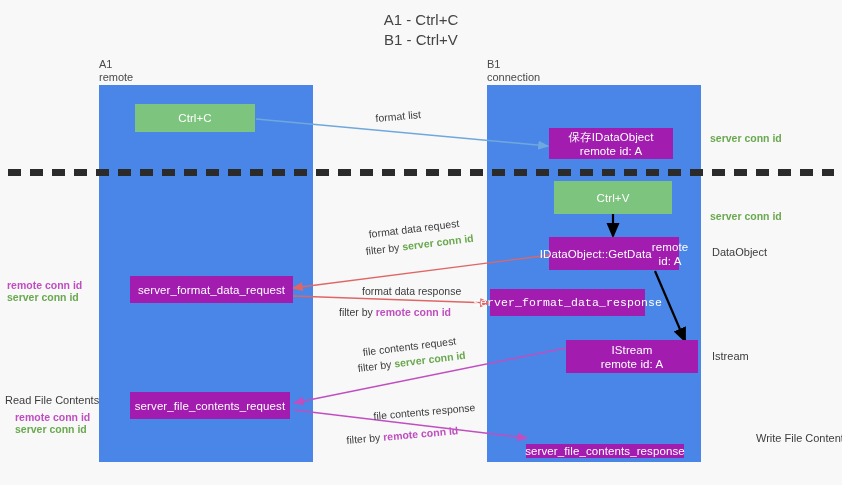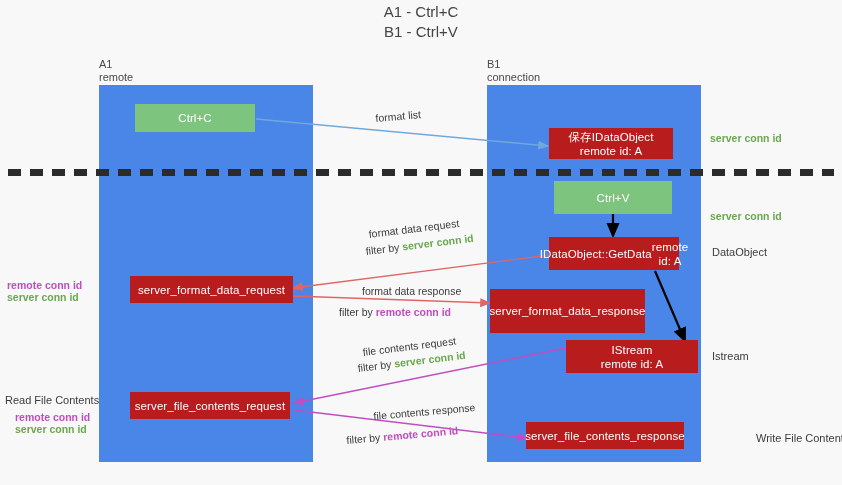--- a/index.html
+++ b/index.html
@@ -9,21 +9,21 @@
     font-family:"Liberation Sans","DejaVu Sans",sans-serif;
     position:relative;
     overflow:hidden;
     color:#3c3c3c;
   }
   .canvas{position:absolute;inset:0;}
   .abs{position:absolute;}
 
   
   .title{
-    left:0;top:2px;width:842px;
+    left:0;top:10px;width:842px;
     text-align:center;
     font-size:15px;line-height:20px;
     color:#444;
   }
 
   
   .colhead{
     text-align:left;font-size:11px;line-height:13px;color:#4a4a4a;
   }
 
@@ -38,21 +38,21 @@
   
   .node{
     box-sizing:border-box;
     display:flex;align-items:center;justify-content:center;
     text-align:center;
     color:#ffffff;
     font-size:11.5px;line-height:14px;
     letter-spacing:.1px;
   }
   .node.green{background:#7dc57f;}
-  .node.orange{background:#b91c1c;}
+  .node.orange{background:#a21caf;}
 
   
   .lbl{font-size:10.5px;line-height:13px;color:#3c3c3c;white-space:nowrap;}
   .lbl.green{color:#6aa84f;font-weight:bold;}
   .lbl.purple{color:#c04ec0;font-weight:bold;}
   .lbl.rot{transform-origin:left top;}
   .lbl b.g{color:#6aa84f;}
   .lbl b.p{color:#c04ec0;}
   .right-lbl{font-size:11px;line-height:14px;color:#3c3c3c;white-space:nowrap;}
 
@@ -134,30 +134,30 @@
 
   <div class="abs node green" style="left:554px;top:181px;width:118px;height:33px;">
     <span>Ctrl+V</span>
   </div>
 
   <div class="abs node orange" style="left:549px;top:237px;width:130px;height:33px;flex-direction:row;">
     <span>IDataObject::GetData</span>
     <span>remote id: A</span>
   </div>
 
-  <div class="abs node orange" style="left:490px;top:289px;width:155px;height:44px;">
+  <div class="abs node orange" style="left:490px;top:289px;width:155px;height:27px;font-family:Liberation Mono, monospace;">
     <span>server_format_data_response</span>
   </div>
 
   <div class="abs node orange" style="left:566px;top:340px;width:132px;height:33px;flex-direction:column;">
     <span>IStream</span>
     <span>remote id: A</span>
   </div>
 
-  <div class="abs node orange" style="left:526px;top:422px;width:158px;height:27px;">
+  <div class="abs node orange" style="left:526px;top:444px;width:158px;height:14px;">
     <span>server_file_contents_response</span>
   </div>
 
   <div class="abs lbl rot" style="left:375px;top:112px;transform:rotate(-5deg);">format list</div>
 
   <div class="abs lbl rot" style="left:368px;top:228px;transform:rotate(-7deg);">format data request</div>
   <div class="abs lbl rot" style="left:365px;top:245px;transform:rotate(-7deg);">
     <span>filter by </span><b class="g">server conn id</b>
   </div>
 

